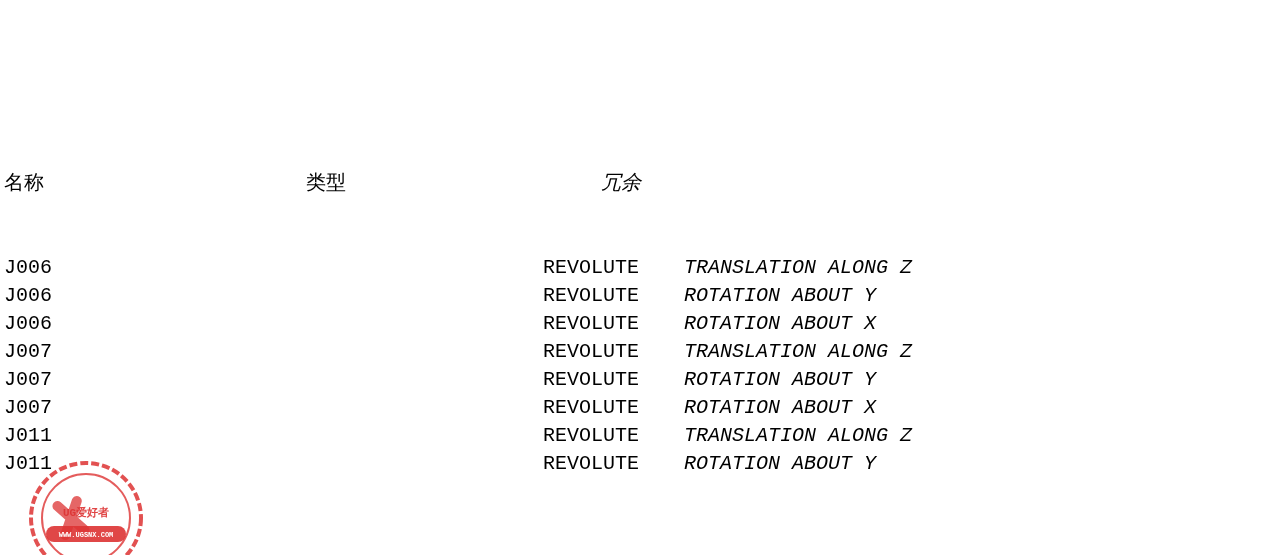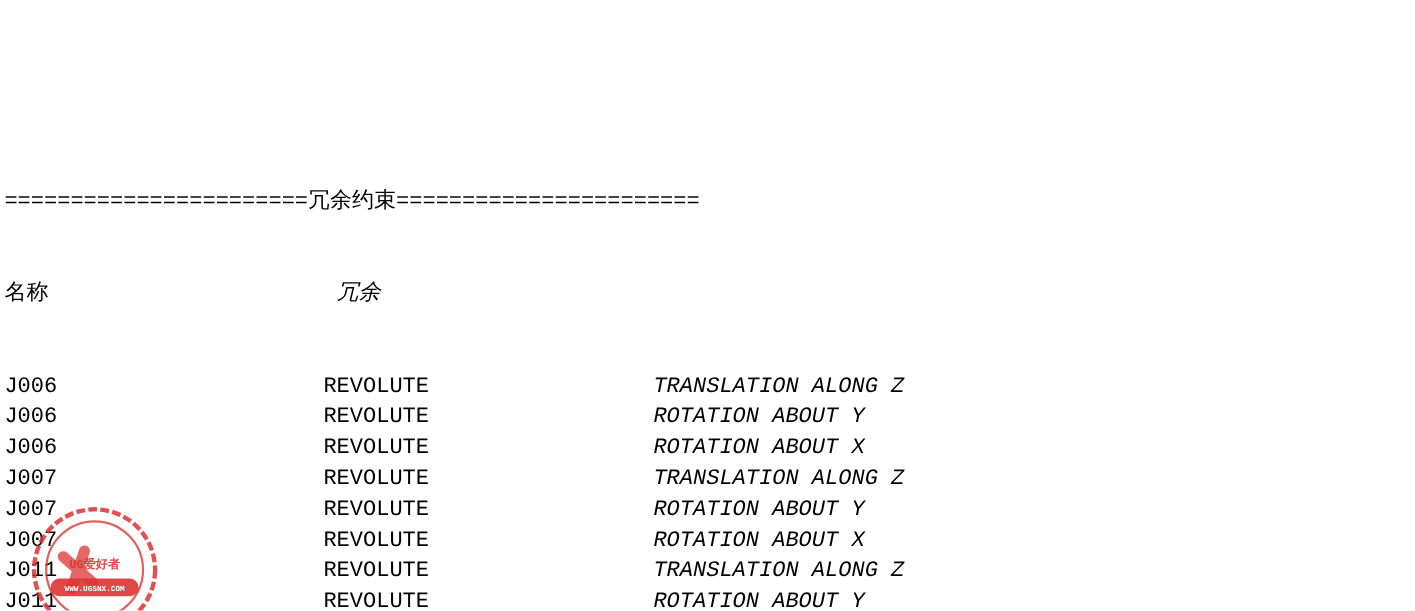--- a/index.html
+++ b/index.html
@@ -28,62 +28,63 @@
     .col-header {
       display: flex;
     }
     .col-name {
       width: 290px;
       display: inline-block;
     }
     .col-type {
       width: 300px;
       display: inline-block;
+      text-align: right;
     }
     .col-redundant {
       display: inline-block;
       font-style: italic;
     }
     .col-name-header {
       display: inline-block;
       width: 302px;
     }
     .col-type-header {
       display: inline-block;
       width: 295px;
     }
     .col-redundant-header {
       display: inline-block;
       font-style: italic;
     }
     .data-row {
       display: flex;
+      gap: 45px;
     }
     .watermark {
       position: absolute;
       left: 2px;
       top: 430px;
       width: 120px;
       height: 120px;
       pointer-events: none;
       z-index: 10;
     }
     .message-line {
       font-family: "Courier New", monospace;
     }
   </style>
 </head>
 <body>
 
 
 
 <div class="content">
-  <div class="header-line"><span>=======================</span><span>冗余约束</span><span>=======================</span></div>
   <div class="col-header">
-    <span class="col-name-header">名称</span><span class="col-redundant-header">冗余</span>
+    <span class="col-name-header">名称</span><span class="col-type-header">类型</span><span class="col-redundant-header">冗余</span>
   </div>
   <div id="rows-container"><div class="data-row message-line"><span class="col-name">J006</span><span class="col-type">REVOLUTE</span><span class="col-redundant">TRANSLATION ALONG Z</span></div><div class="data-row message-line"><span class="col-name">J006</span><span class="col-type">REVOLUTE</span><span class="col-redundant">ROTATION ABOUT Y</span></div><div class="data-row message-line"><span class="col-name">J006</span><span class="col-type">REVOLUTE</span><span class="col-redundant">ROTATION ABOUT X</span></div><div class="data-row message-line"><span class="col-name">J007</span><span class="col-type">REVOLUTE</span><span class="col-redundant">TRANSLATION ALONG Z</span></div><div class="data-row message-line"><span class="col-name">J007</span><span class="col-type">REVOLUTE</span><span class="col-redundant">ROTATION ABOUT Y</span></div><div class="data-row message-line"><span class="col-name">J007</span><span class="col-type">REVOLUTE</span><span class="col-redundant">ROTATION ABOUT X</span></div><div class="data-row message-line"><span class="col-name">J011</span><span class="col-type">REVOLUTE</span><span class="col-redundant">TRANSLATION ALONG Z</span></div><div class="data-row message-line"><span class="col-name">J011</span><span class="col-type">REVOLUTE</span><span class="col-redundant">ROTATION ABOUT Y</span></div></div>
   
   
   
   
 </div>
 
 <div class="watermark">
   <svg viewBox="0 0 120 120" xmlns="http://www.w3.org/2000/svg">

